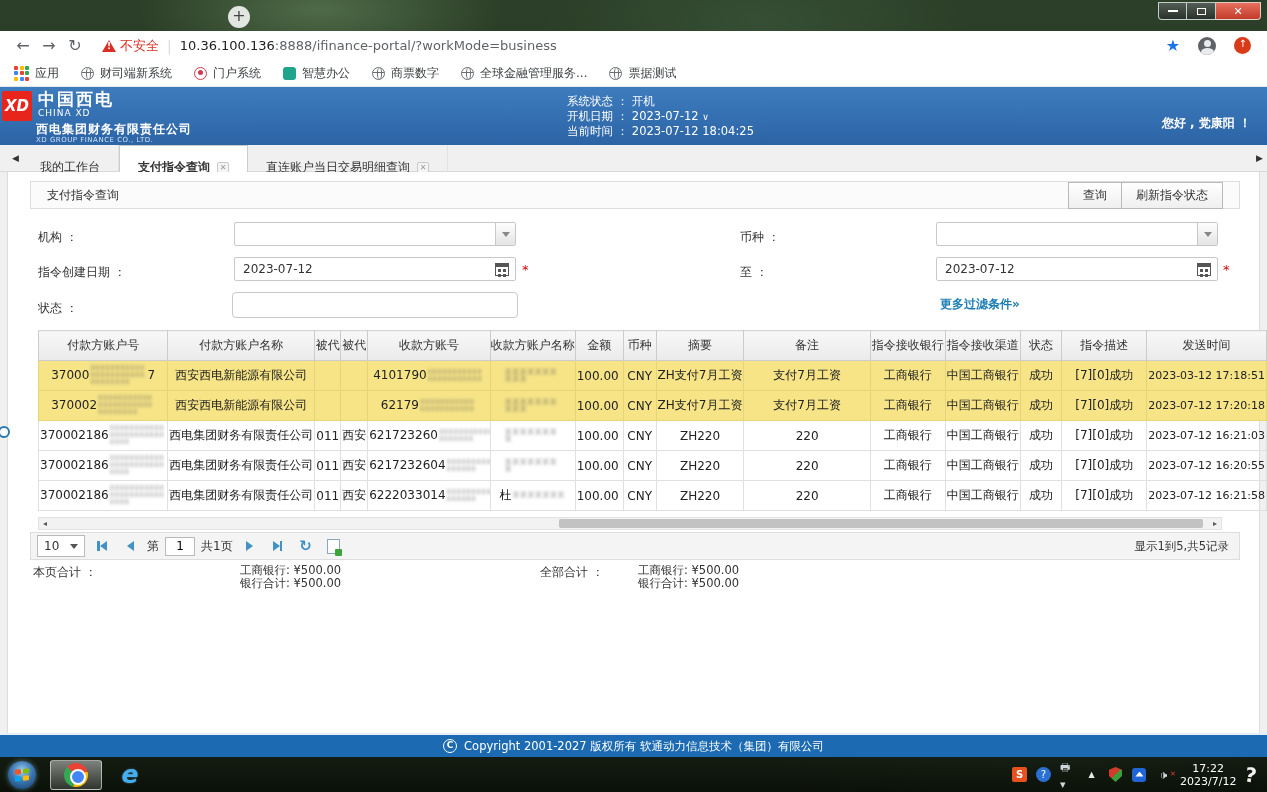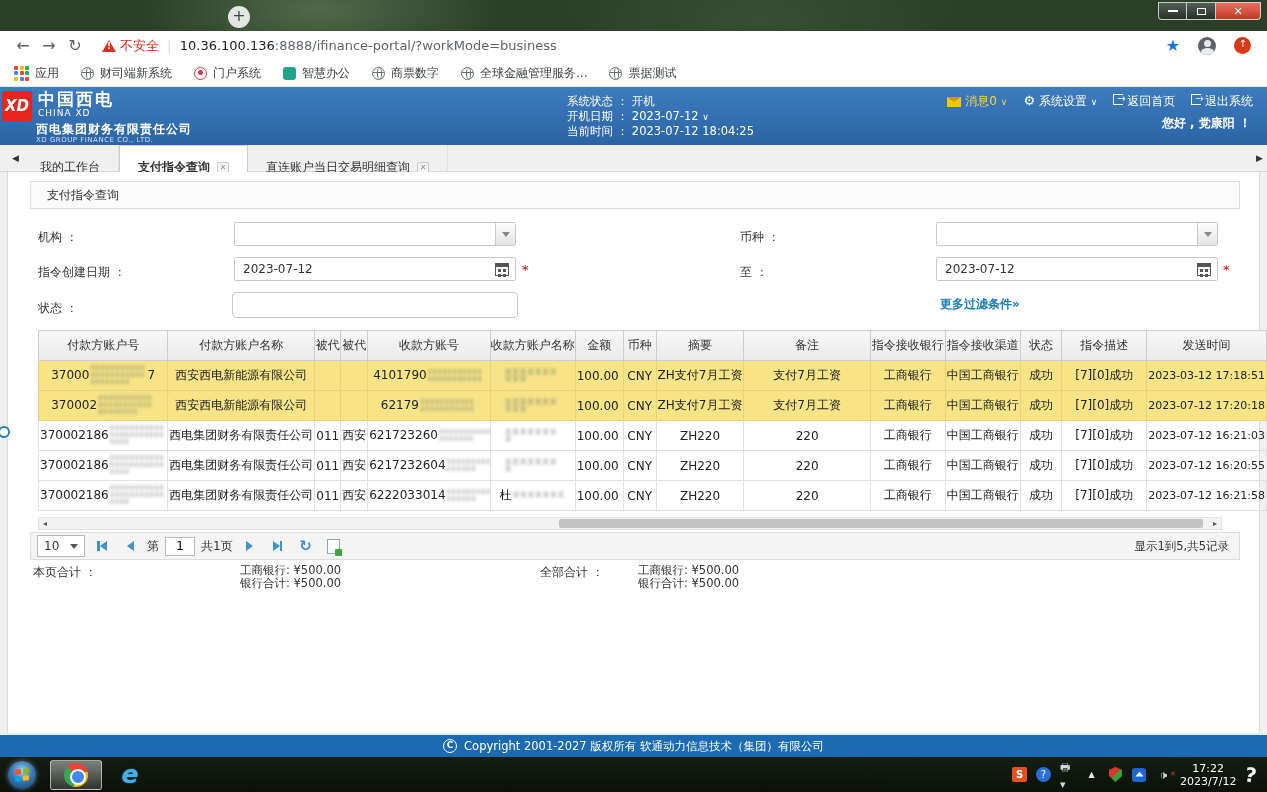--- a/index.html
+++ b/index.html
@@ -268,39 +268,20 @@
     </div>
     <div class="company">
       <div class="company-cn">西电集团财务有限责任公司</div>
       <div class="company-en">XD GROUP FINANCE CO., LTD.</div>
     </div>
     <div class="sysinfo">
       <div>系统状态 ： 开机</div>
       <div><span>开机日期 ： 2023-07-12</span> <span class="caret">∨</span></div>
       <div>当前时间 ： 2023-07-12 18:04:25</div>
     </div>
-    <div class="headlinks">
-      <span class="msg">
-        <span class="ic-mail"></span>
-        <span>消息0</span>
-          <span class="caret">∨</span>
-      </span>
-      <span>
-        <span class="ic-gear">⚙</span>
-        <span>系统设置</span> <span class="caret">∨</span>
-      </span>
-      <span>
-        <span class="ic-exit"></span>
-        <span>返回首页</span>
-      </span>
-      <span>
-        <span class="ic-exit"></span>
-        <span>退出系统</span>
-      </span>
-    </div>
     <div class="greeting">您好 , 党康阳 ！</div>
   </div>
 
   <div class="navtabs">
     <span class="nt-arrow" style="left:12px">◀</span>
     <div class="ntabs" id="ntabs">
         <div class="ntab">
           <span>我的工作台</span>
         </div>
         <div class="ntab active">
@@ -316,20 +297,24 @@
   </div>
 
   <div class="content">
     <div class="gutter-l"></div>
     <div class="gutter-r"></div>
     <div class="collapse-dot"></div>
 
     <div class="panel">
       <div class="panel-head">
         <span class="panel-title">支付指令查询</span>
+        <div class="panel-btns">
+          <button class="pbtn">查询</button>
+          <button class="pbtn">刷新指令状态</button>
+        </div>
       </div>
     </div>
 
     <span class="frm-label" style="left:38px;top:57px">机构 ：</span>
     <div class="combo" style="left:234px;top:50px">
         <span class="cbtn"></span>
       </div>
     <span class="frm-label" style="left:740px;top:57px">币种 ：</span>
     <div class="combo" style="left:936px;top:50px">
         <span class="cbtn"></span>

